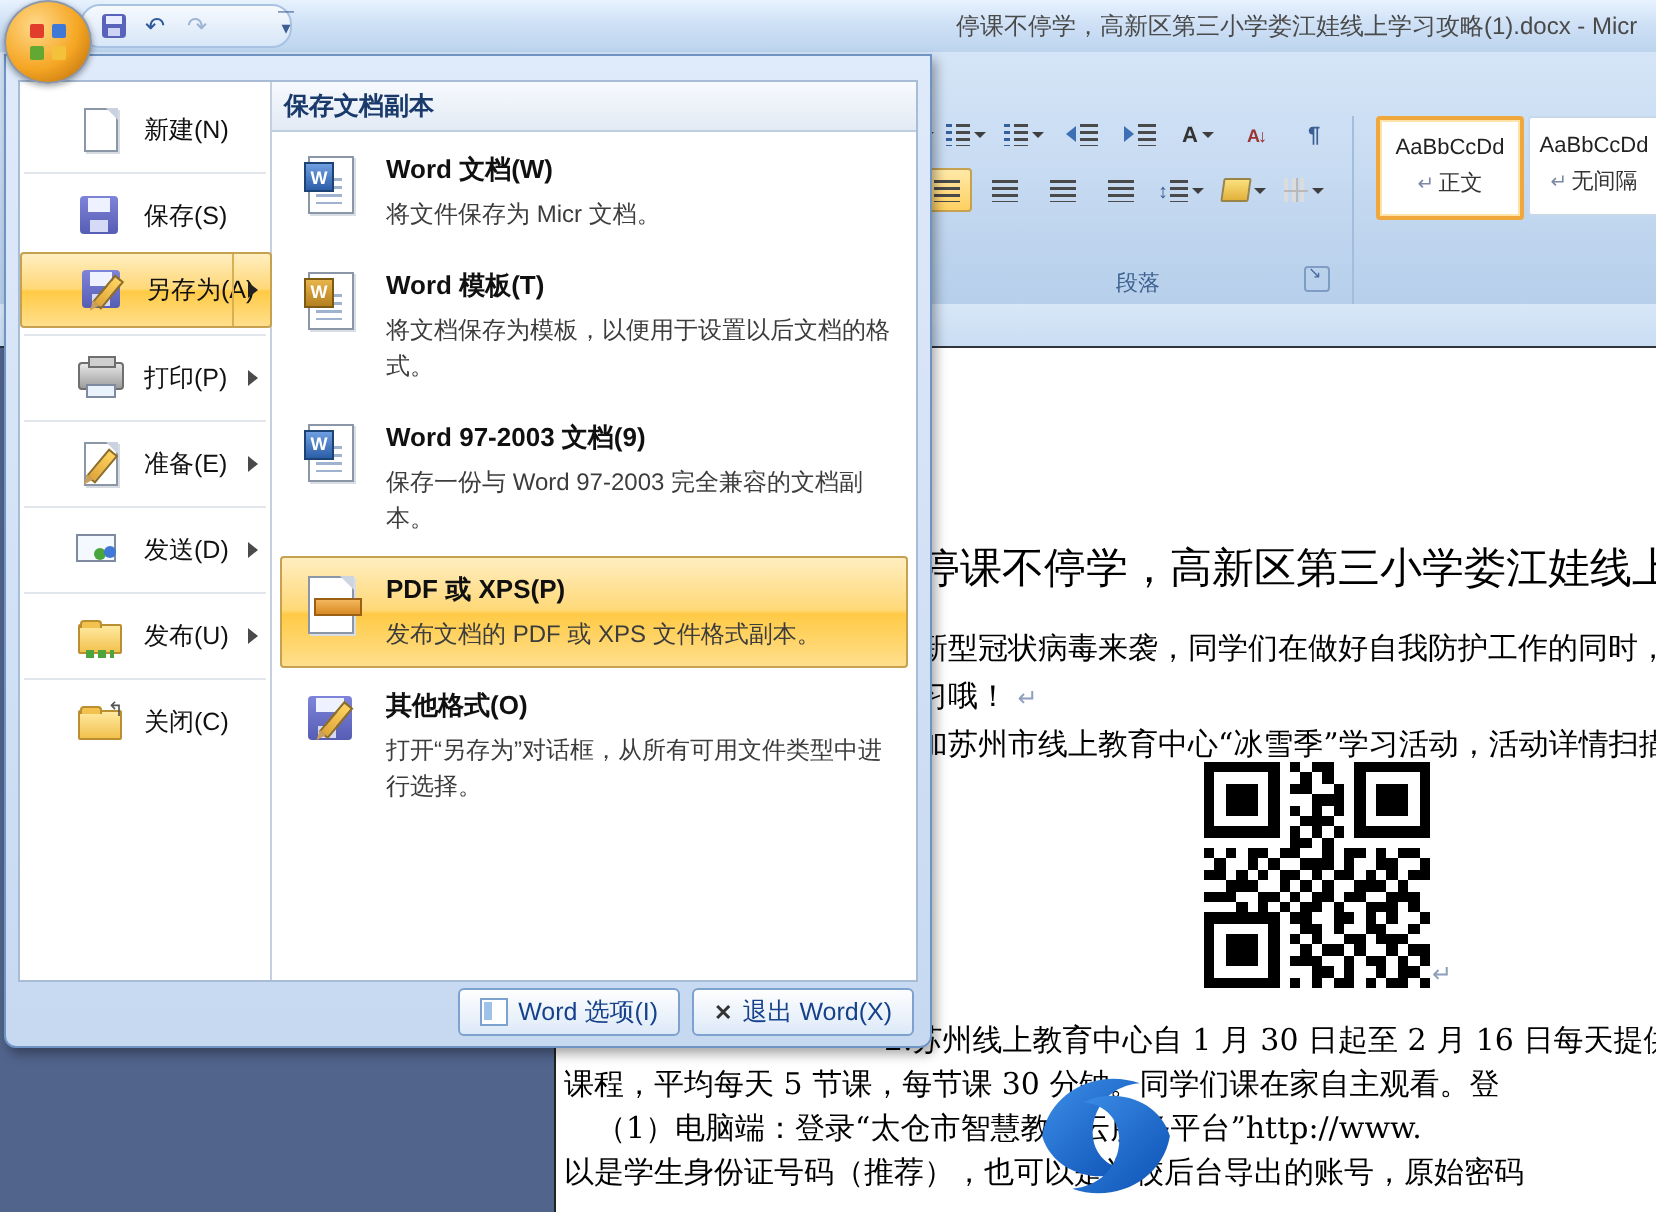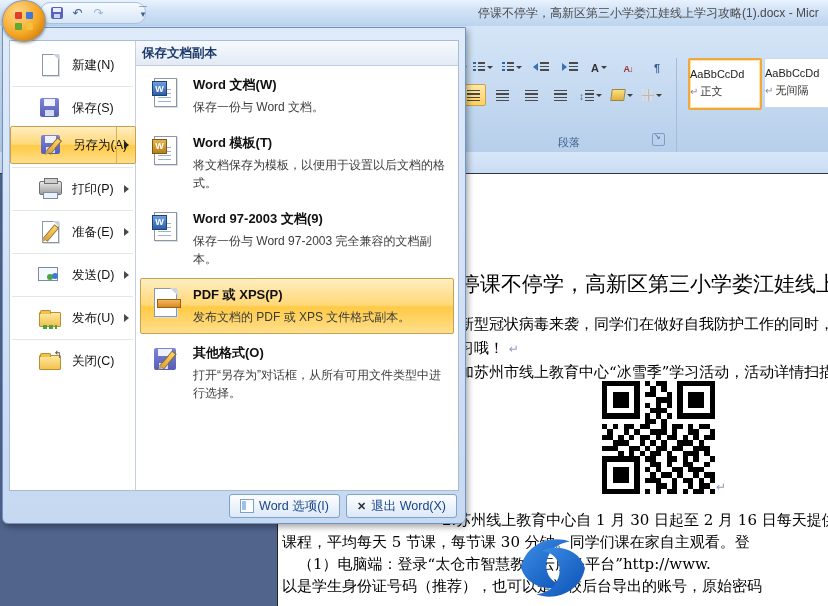--- a/index.html
+++ b/index.html
@@ -58,21 +58,21 @@
   .grid-ic{width:12px;height:12px;background:
       linear-gradient(#b9b9b9,#b9b9b9) 0 5.5px/12px 1px no-repeat,
       linear-gradient(#b9b9b9,#b9b9b9) 5.5px 0/1px 12px no-repeat,
       repeating-linear-gradient(to right,#dcdcdc 0 2px,transparent 2px 4px);}
   .grp-label-row{position:absolute;left:0;bottom:0;width:205px;height:16px;text-align:center;}
   .grp-label{font-size:11px;color:#3e618f;padding-left:13px;}
   .launcher{position:absolute;right:0;bottom:2px;width:11px;height:11px;border:1px solid #7f9cc4;border-radius:2px;}
   .launcher::before{content:"↘";position:absolute;left:1px;top:-2px;font-size:8px;color:#44699c;}
   .rib-sep{position:absolute;left:676px;top:32px;width:1px;height:104px;background:#a3bedd;}
   .style-card{position:absolute;top:32px;width:70px;height:48px;background:#fff;
-              border:1px solid #c9d9ec;border-radius:2px;}
+              border:1px solid #c9d9ec;border-radius:2px;text-align:center;}
   .style-card.sel{border:2px solid #f0a73c;box-shadow:0 0 0 1px #ffe2a8 inset;}
   .style-prev{font-size:11px;color:#222;margin-top:8px;}
   .style-name{font-size:11px;color:#333;margin-top:4px;}
   .style-name .pl{color:#7a8aa5;margin-right:2px;font-size:10px;}
   .rib-bottom{position:absolute;left:0;top:152px;width:828px;height:21px;
               background:linear-gradient(#d8e7f8,#c9ddf3);border-bottom:1px solid #30353d;}
   
   .doc-area{position:absolute;left:0;top:174px;width:828px;height:432px;background:#51648c;}
   .page{position:absolute;left:277px;top:0;width:551px;height:432px;background:#fff;border-left:1px solid #222;}
   .doc-text{position:absolute;white-space:nowrap;color:#000;font-family:"DejaVu Serif","Liberation Serif",serif;}
@@ -775,21 +775,21 @@
 
       <div class="sub">
         <div class="sub-header">保存文档副本</div>
 
         <div class="sitem">
           <span class="ic34">
               <span class="docpage wbadge"></span>
             </span>
           <span>
             <div class="sit-title">Word 文档(W)</div>
-            <div class="sit-desc">保存一份与 Word 文档。</div>
+            <div class="sit-desc">将文件保存为 Micr 文档。</div>
           </span>
         </div>
 
         <div class="sitem">
           <span class="ic34">
               <span class="docpage wbadge t"></span>
             </span>
           <span>
             <div class="sit-title">Word 模板(T)</div>
             <div class="sit-desc">将文档保存为模板，以便用于设置以后文档的格式。</div>

